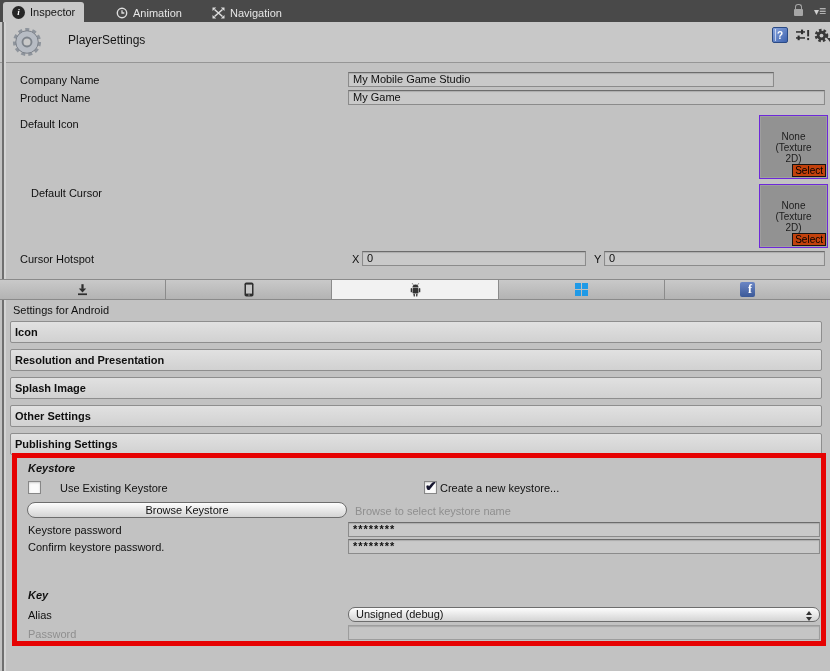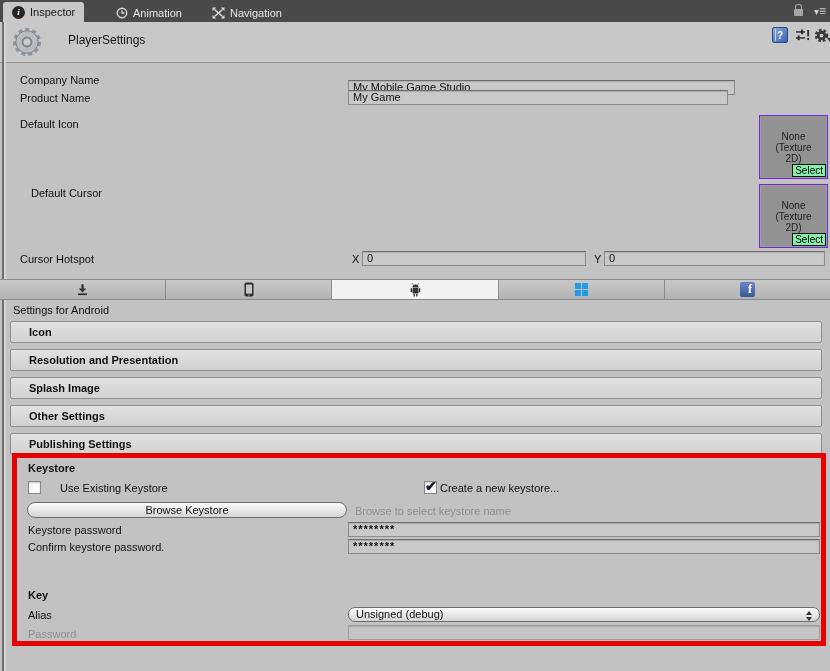--- a/index.html
+++ b/index.html
@@ -32,51 +32,51 @@
   .caret { position:absolute; right:-4px; bottom:1px; width:0; height:0;
            border-left:3px solid transparent; border-right:3px solid transparent; border-top:4px solid #3a3a3a; }
 
   
   .edge-dark  { position:absolute; left:2px; top:22px; width:2px; height:649px; background:#6f6f6f; }
   .edge-light { position:absolute; left:4px; top:22px; width:2px; height:649px; background:#d4d4d4; }
 
   
   .label { position:absolute; font-size:11px; color:#101010; white-space:nowrap; }
   .dim { color:#8f8f8f; }
-  .b { font-weight:bold; }
+  .b { font-weight:bold;font-style:italic; }
   .field { position:absolute; box-sizing:border-box; height:15px; background:#c9c9c9;
            border:1px solid #8b8b8b; border-top-color:#6c6c6c; box-shadow:inset 0 1px 1px rgba(0,0,0,.14);
            font-size:11px; line-height:13px; padding:0 4px; color:#0f0f0f; white-space:nowrap; overflow:hidden; }
   .field.disabled { background:#c5c5c5; border-color:#9d9d9d; }
   .btn { position:absolute; box-sizing:border-box; background:linear-gradient(#fdfdfd,#d4d4d4);
          border:1px solid #6d6d6d; border-radius:8px; font-size:11px; color:#101010;
          text-align:center; line-height:14px; cursor:default; }
   .cb { position:absolute; width:13px; height:13px; box-sizing:border-box; background:#fbfbfb;
         border:1px solid #878787; box-shadow:inset 0 1px 2px rgba(0,0,0,.18); }
   .cb.on::after { content:"\2714"; position:absolute; left:0; top:-4px; font-size:14px; font-weight:bold; color:#14142e; }
 
   
   .texslot { position:absolute; left:759px; width:69px; height:64px; box-sizing:border-box;
              background:#929292; border:1px solid #6d28d9; box-shadow:inset 0 0 0 1px #9e9e9e;
              color:#1c1c1c; font-size:10px; line-height:11px; text-align:center; white-space:pre-line; padding-top:4px; }
-  .selbtn { position:absolute; right:1px; bottom:1px; background:#86efac; border:1px solid #141414;
+  .selbtn { position:absolute; right:1px; bottom:1px; background:#c2410c; border:1px solid #141414;
             font-size:10px; line-height:11px; padding:0 2px; color:#000; cursor:default; }
 
   
   .platbar { position:absolute; left:0; top:279px; width:830px; height:19px; display:flex;
              border-top:1px solid #8a8a8a; border-bottom:1px solid #8a8a8a; box-sizing:content-box; }
   .ptab { flex:1 1 0; display:flex; align-items:center; justify-content:center;
           background:linear-gradient(#c9c9c9,#b3b3b3); border-right:1px solid #8b8b8b; cursor:default; }
   .ptab:last-child { border-right:none; }
   .ptab.sel { background:#f2f2f2; }
 
   
   .acc { position:absolute; left:10px; width:812px; height:22px; box-sizing:border-box;
          background:linear-gradient(#e1e1e1,#d1d1d1); border:1px solid #8e8e8e; border-radius:2px;
-         font-weight:bold; font-size:11px; color:#0f0f0f; line-height:20px; padding-left:18px; cursor:default; }
+         font-weight:bold; font-size:11px; color:#0f0f0f; line-height:20px; padding-left:4px; cursor:default; }
 
   
   .drop { text-align:left; padding-left:7px; border-radius:7px; line-height:13px; height:15px; }
   .uddn { position:absolute; right:7px; top:3px; }
   .uddn i { display:block; width:0; height:0; border-left:3px solid transparent; border-right:3px solid transparent; }
   .uddn i.u { border-bottom:4px solid #333; margin-bottom:2px; }
   .uddn i.d { border-top:4px solid #333; }
 
   
   .redbox { position:absolute; left:12px; top:453px; width:814px; height:193px; box-sizing:border-box;
@@ -145,24 +145,24 @@
         <circle cx="8" cy="8" r="2" fill="#c8c8c8"></circle>
       </svg>
       <i class="caret"></i>
     </div>
   </div>
 
   <div class="edge-dark"></div>
   <div class="edge-light"></div>
 
   <div class="label" style="left:20px; top:74px;">Company Name</div>
-  <div class="field" style="left:348px; top:80px; width:387px;">My Mobile Game Studio</div>
+  <div class="field" style="left:348px; top:72px; width:426px;">My Mobile Game Studio</div>
 
   <div class="label" style="left:20px; top:92px;">Product Name</div>
-  <div class="field" style="left:348px; top:90px; width:380px;">My Game</div>
+  <div class="field" style="left:348px; top:90px; width:477px;">My Game</div>
 
   <div class="label" style="left:20px; top:118px;">Default Icon</div>
   <div class="texslot" style="top:115px;">
     <span>None
 (Texture
 2D)</span>
     <span class="selbtn">Select</span>
   </div>
 
   <div class="label" style="left:31px; top:187px;">Default Cursor</div>

